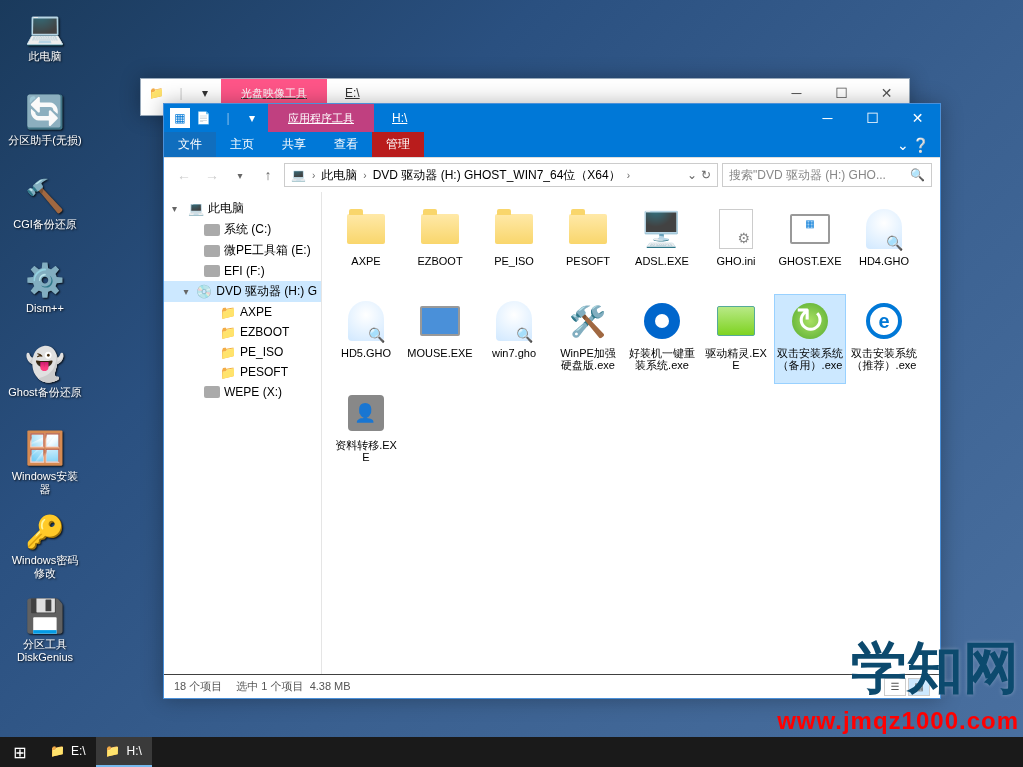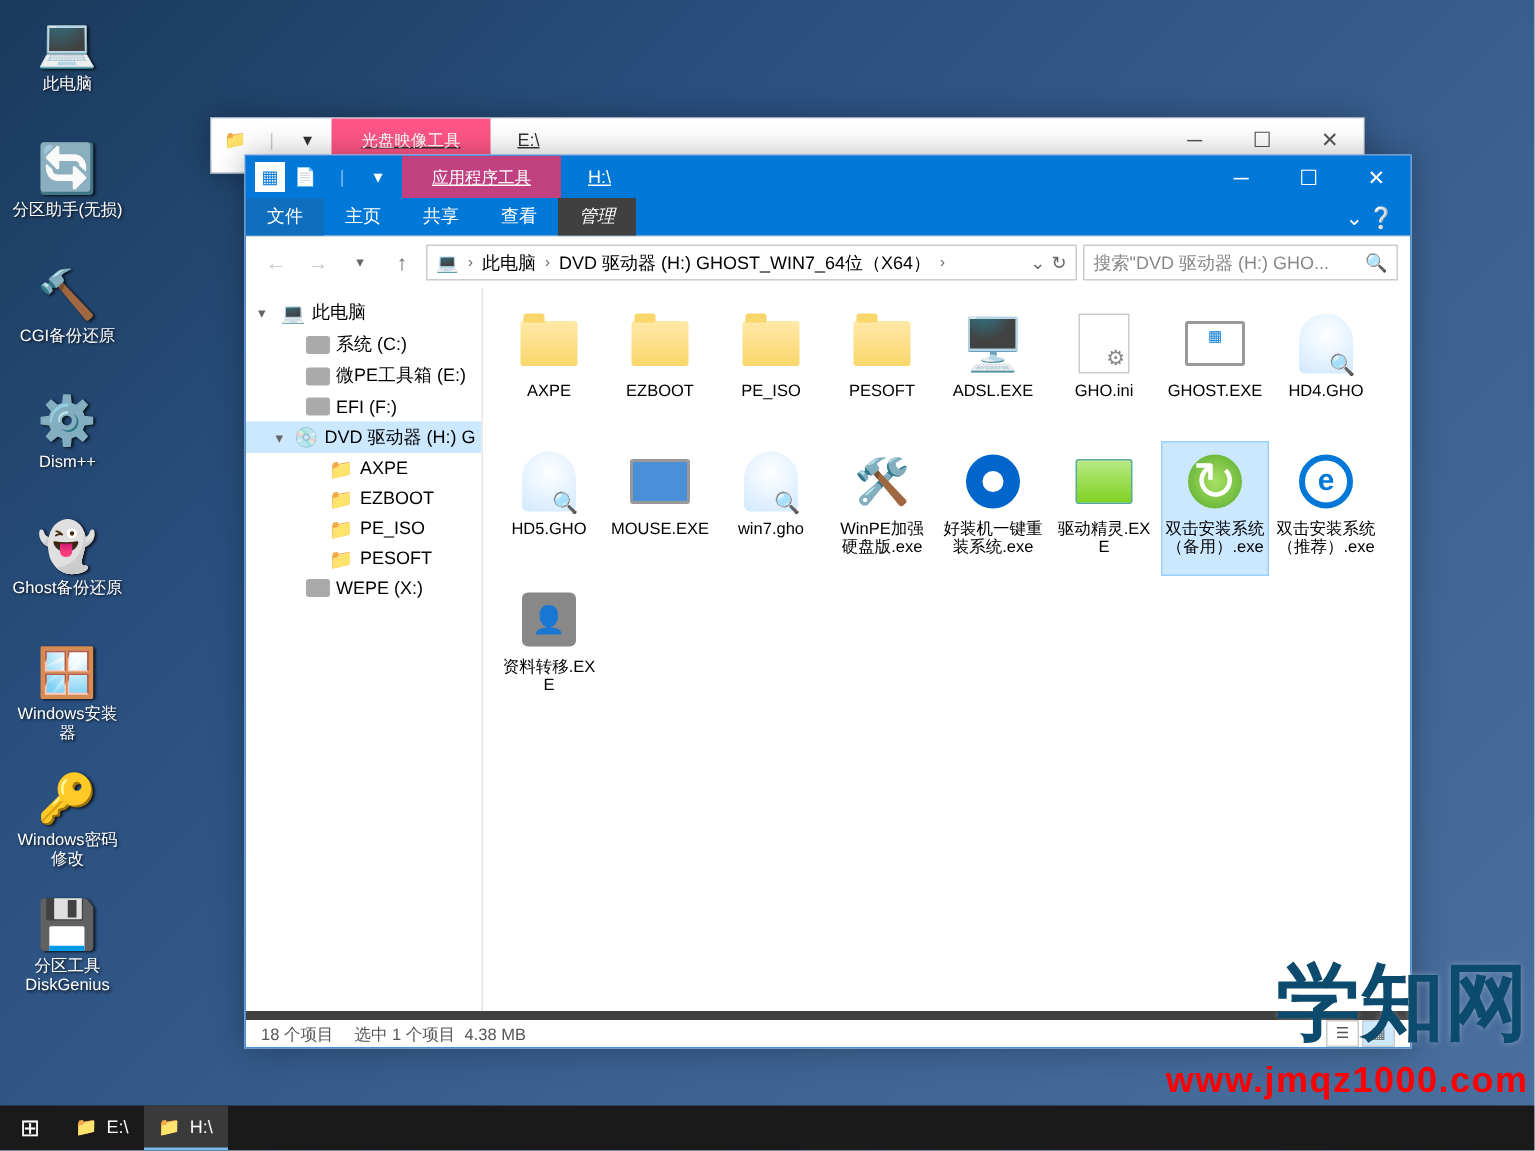--- a/index.html
+++ b/index.html
@@ -51,21 +51,21 @@
 .tree-item .indent { display: inline-block; }
 .tree-item .chev { width: 12px; font-size: 10px; color: #666; }
 .tree-item .ticon { width: 16px; height: 16px; display: inline-flex; align-items: center; justify-content: center; font-size: 13px; }
 
 .content-pane { flex: 1; overflow: auto; padding: 10px 8px; display: flex; flex-wrap: wrap; align-content: flex-start; gap: 2px; }
 .file-item { width: 72px; height: 90px; display: flex; flex-direction: column; align-items: center; font-size: 11px; text-align: center; cursor: pointer; padding: 2px; border: 1px solid transparent; }
 .file-item.selected { background: #cce8ff; border-color: #99d1ff; }
 .file-item .ficon { width: 48px; height: 48px; display: flex; align-items: center; justify-content: center; font-size: 36px; margin-bottom: 2px; }
 .file-item .flabel { line-height: 12px; word-break: break-all; }
 
-.status-bar { height: 24px; border-top: 6px solid #404040; display: flex; align-items: center; font-size: 11px; color: #555; padding: 0 10px; gap: 14px; }
+.status-bar { height: 24px; border-top: 1px solid #404040; display: flex; align-items: center; font-size: 11px; color: #555; padding: 0 10px; gap: 14px; }
 .status-bar .view-btns { margin-left: auto; display: flex; gap: 2px; }
 .status-bar .vbtn { width: 22px; height: 18px; border: 1px solid #ccc; display: flex; align-items: center; justify-content: center; font-size: 10px; }
 .status-bar .vbtn.active { background: #cce8ff; }
 
 
 .taskbar { position: absolute; bottom: 0; left: 0; right: 0; height: 30px; background: #1a1a1a; display: flex; align-items: center; }
 .taskbar .start { width: 40px; height: 100%; display: flex; align-items: center; justify-content: center; color: #fff; font-size: 16px; cursor: pointer; }
 .taskbar .task-item { height: 100%; padding: 0 10px; display: flex; align-items: center; gap: 6px; color: #fff; font-size: 12px; cursor: pointer; border-bottom: 2px solid transparent; }
 .taskbar .task-item.active { background: #3a3a3a; border-bottom-color: #76b9ed; }
 
@@ -167,21 +167,21 @@
       <div class="win-btn" style="color:#fff;">☐</div>
       <div class="win-btn close" style="color:#fff;">✕</div>
     </div>
   </div>
 
   <div class="ribbon-tabs active">
     <div class="ribbon-tab file">文件</div>
     <div class="ribbon-tab">主页</div>
     <div class="ribbon-tab">共享</div>
     <div class="ribbon-tab">查看</div>
-    <div class="ribbon-tab" style="background:#404040;font-style:italic;">管理</div>
+    <div class="ribbon-tab" style="background:#b91c1c;">管理</div>
     <div class="help-btn">⌄ ❔</div>
   </div>
 
   <div class="address-bar">
     <div class="nav-btn disabled">←</div>
     <div class="nav-btn disabled">→</div>
     <div class="nav-btn" style="font-size:10px;">▾</div>
     <div class="nav-btn">↑</div>
     <div class="breadcrumb">
       <span class="crumb">💻</span>

